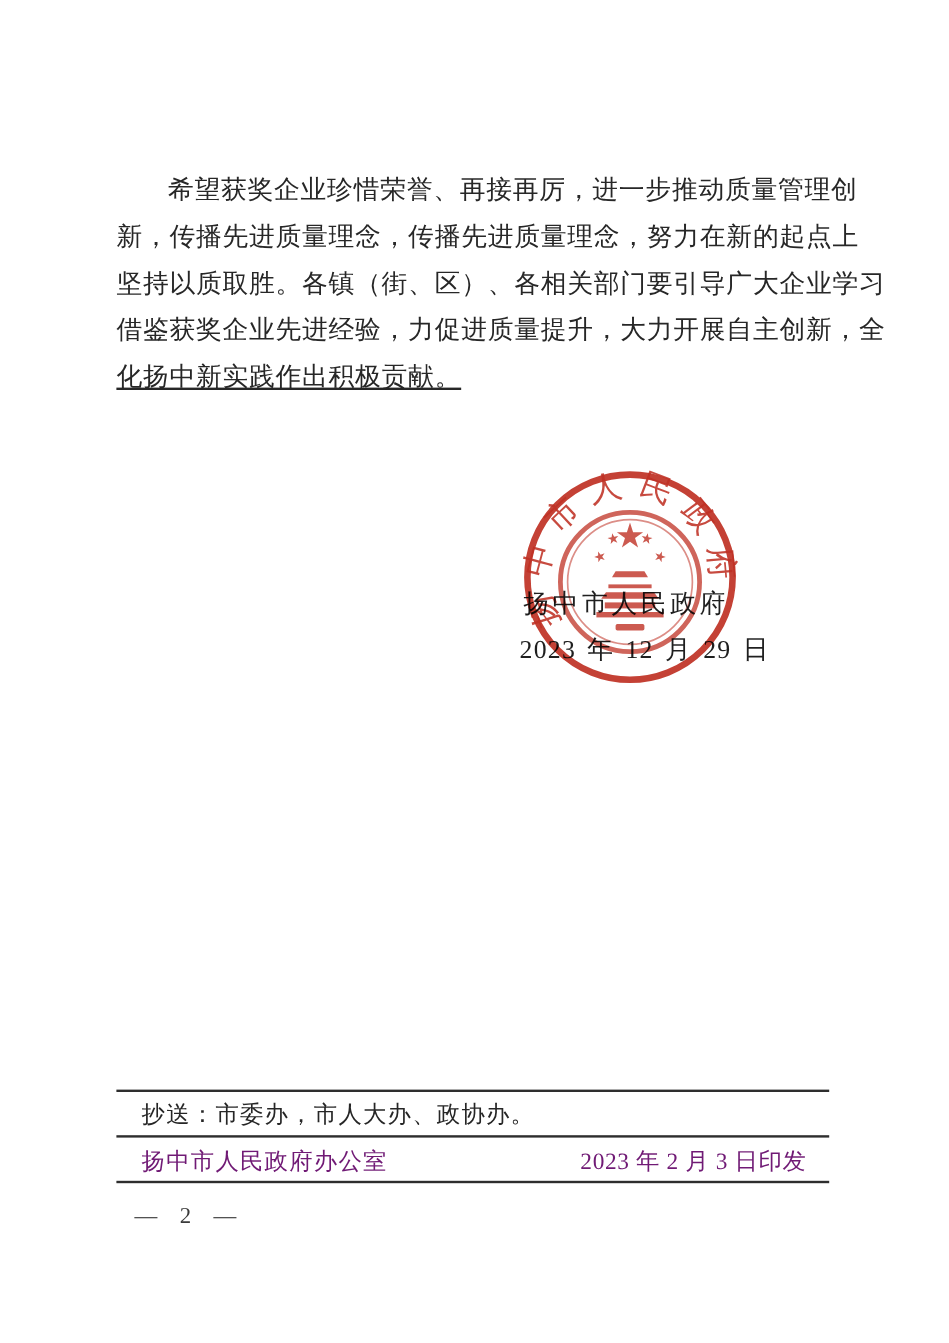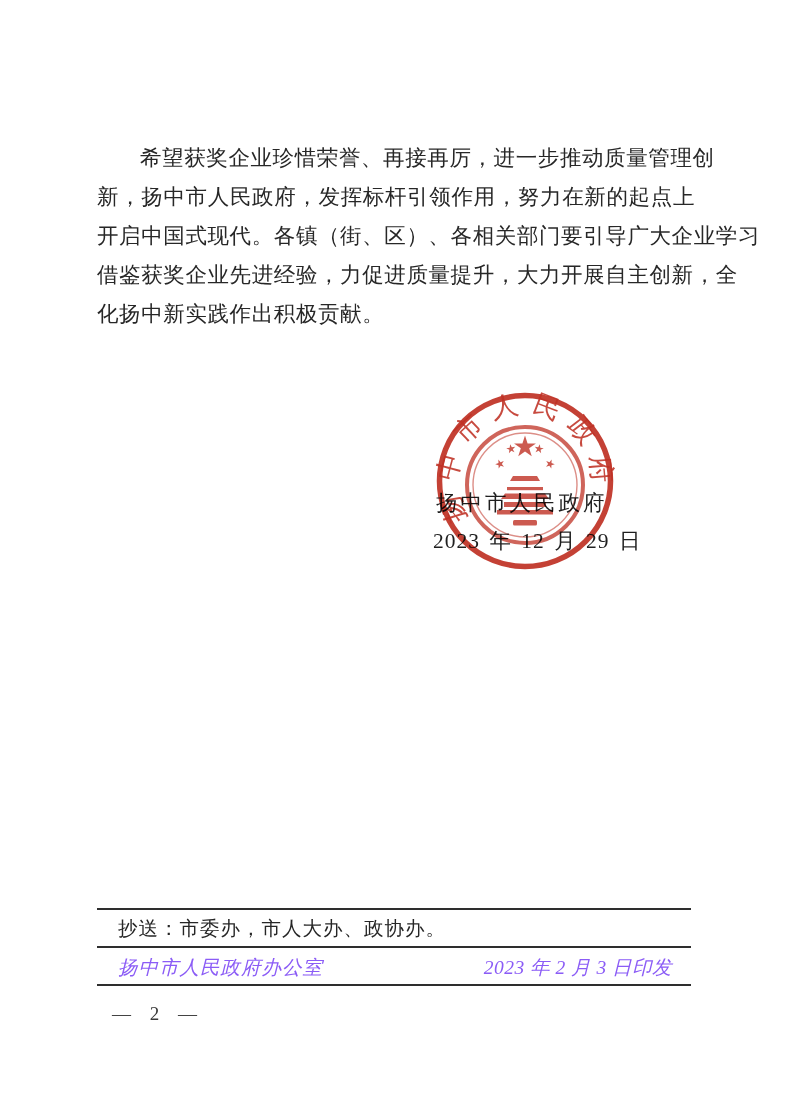--- a/index.html
+++ b/index.html
@@ -24,21 +24,21 @@
     letter-spacing:0.6px;
     color:var(--ink);
   }
   .body-text .line{
     display:block;
     text-align:justify;
     text-align-last:justify;
     white-space:nowrap;
   }
   .body-text .line.first{text-indent:43px;}
-  .body-text .line.last{text-align-last:left;}
+  .body-text .line.last{text-align-last:left;text-decoration:underline;}
   
   .sig-issuer{
     position:absolute;left:436px;top:488px;
     font-size:21.5px;letter-spacing:3px;
     color:#1f1f1f;white-space:nowrap;
   }
   .sig-date{
     position:absolute;left:433px;top:526px;
     font-size:21.5px;letter-spacing:1px;word-spacing:3px;
     color:#1f1f1f;white-space:nowrap;
@@ -61,39 +61,39 @@
   .rule-mid{top:946px;height:1.5px;}
   .rule-bottom{top:984px;height:2px;}
   .cc-line{
     position:absolute;left:118px;top:915px;
     font-size:19.5px;letter-spacing:1px;
     color:#262626;white-space:nowrap;text-align:center;
   }
   .office-row{
     position:absolute;left:118px;top:954px;width:554px;
     display:flex;justify-content:space-between;align-items:flex-end;
-    font-size:19.5px;color:#8b5cf6;font-style:italic;
+    font-size:19.5px;color:#701a75;
   }
   .office-row .office{letter-spacing:1px;white-space:nowrap;}
   .office-row .printdate{letter-spacing:0.5px;white-space:nowrap;}
   .page-number{
     position:absolute;left:112px;top:1003px;
     font-size:19px;letter-spacing:4px;word-spacing:6px;
     color:#3a3a3a;white-space:nowrap;
   }
 </style>
 </head>
 <body>
 
 <div class="page">
 
   <div class="body-text">
     <span class="line first">希望获奖企业珍惜荣誉、再接再厉，进一步推动质量管理创</span>
-    <span class="line">新，扬中市人民政府，发挥标杆引领作用，努力在新的起点上</span>
-    <span class="line">开启中国式现代。各镇（街、区）、各相关部门要引导广大企业学习</span>
+    <span class="line">新，传播先进质量理念，传播先进质量理念，努力在新的起点上</span>
+    <span class="line">坚持以质取胜。各镇（街、区）、各相关部门要引导广大企业学习</span>
     <span class="line">借鉴获奖企业先进经验，力促进质量提升，大力开展自主创新，全</span>
     <span class="line last">化扬中新实践作出积极贡献。</span>
   </div>
 
   <div class="sig-issuer">扬中市人民政府</div>
   <div class="sig-date">2023 年 12 月 29 日</div>
 
   <div class="stamp">
     <svg width="190" height="190" viewBox="0 0 190 190">
       <defs>

